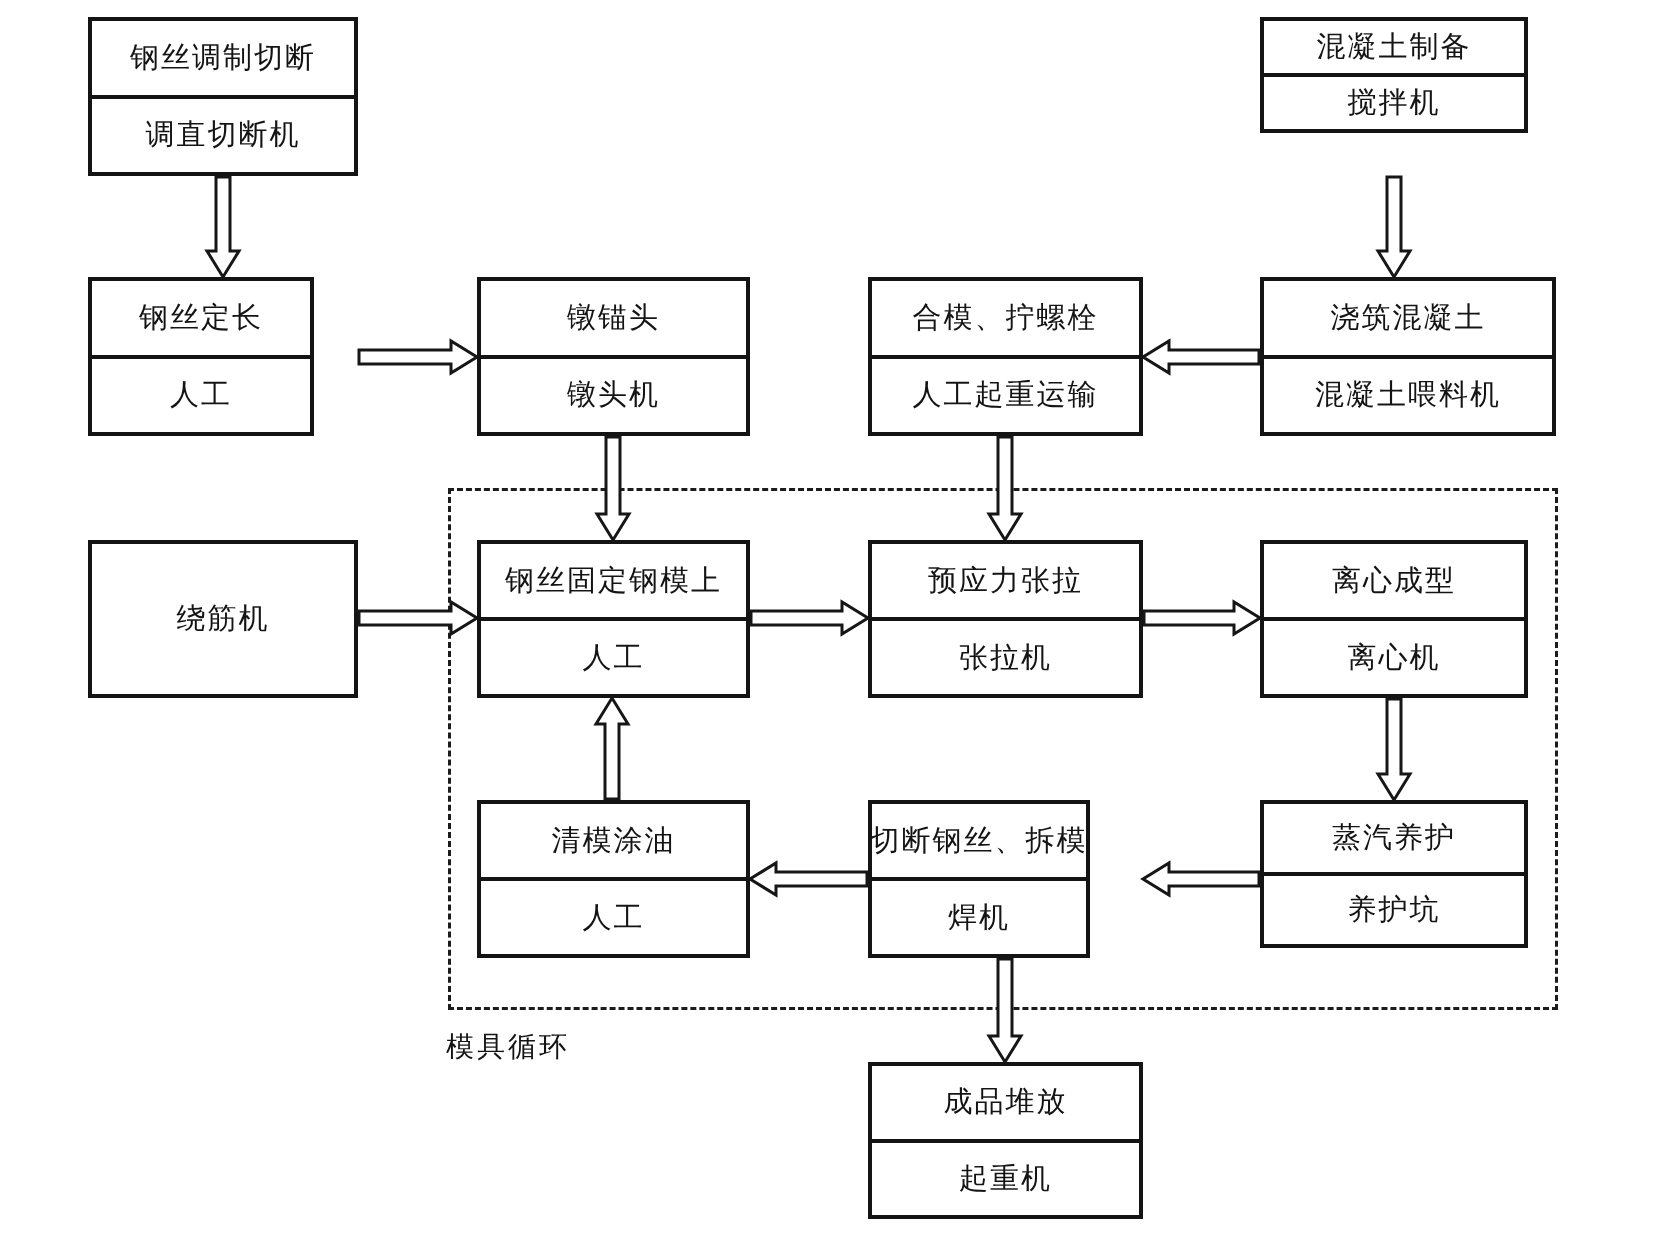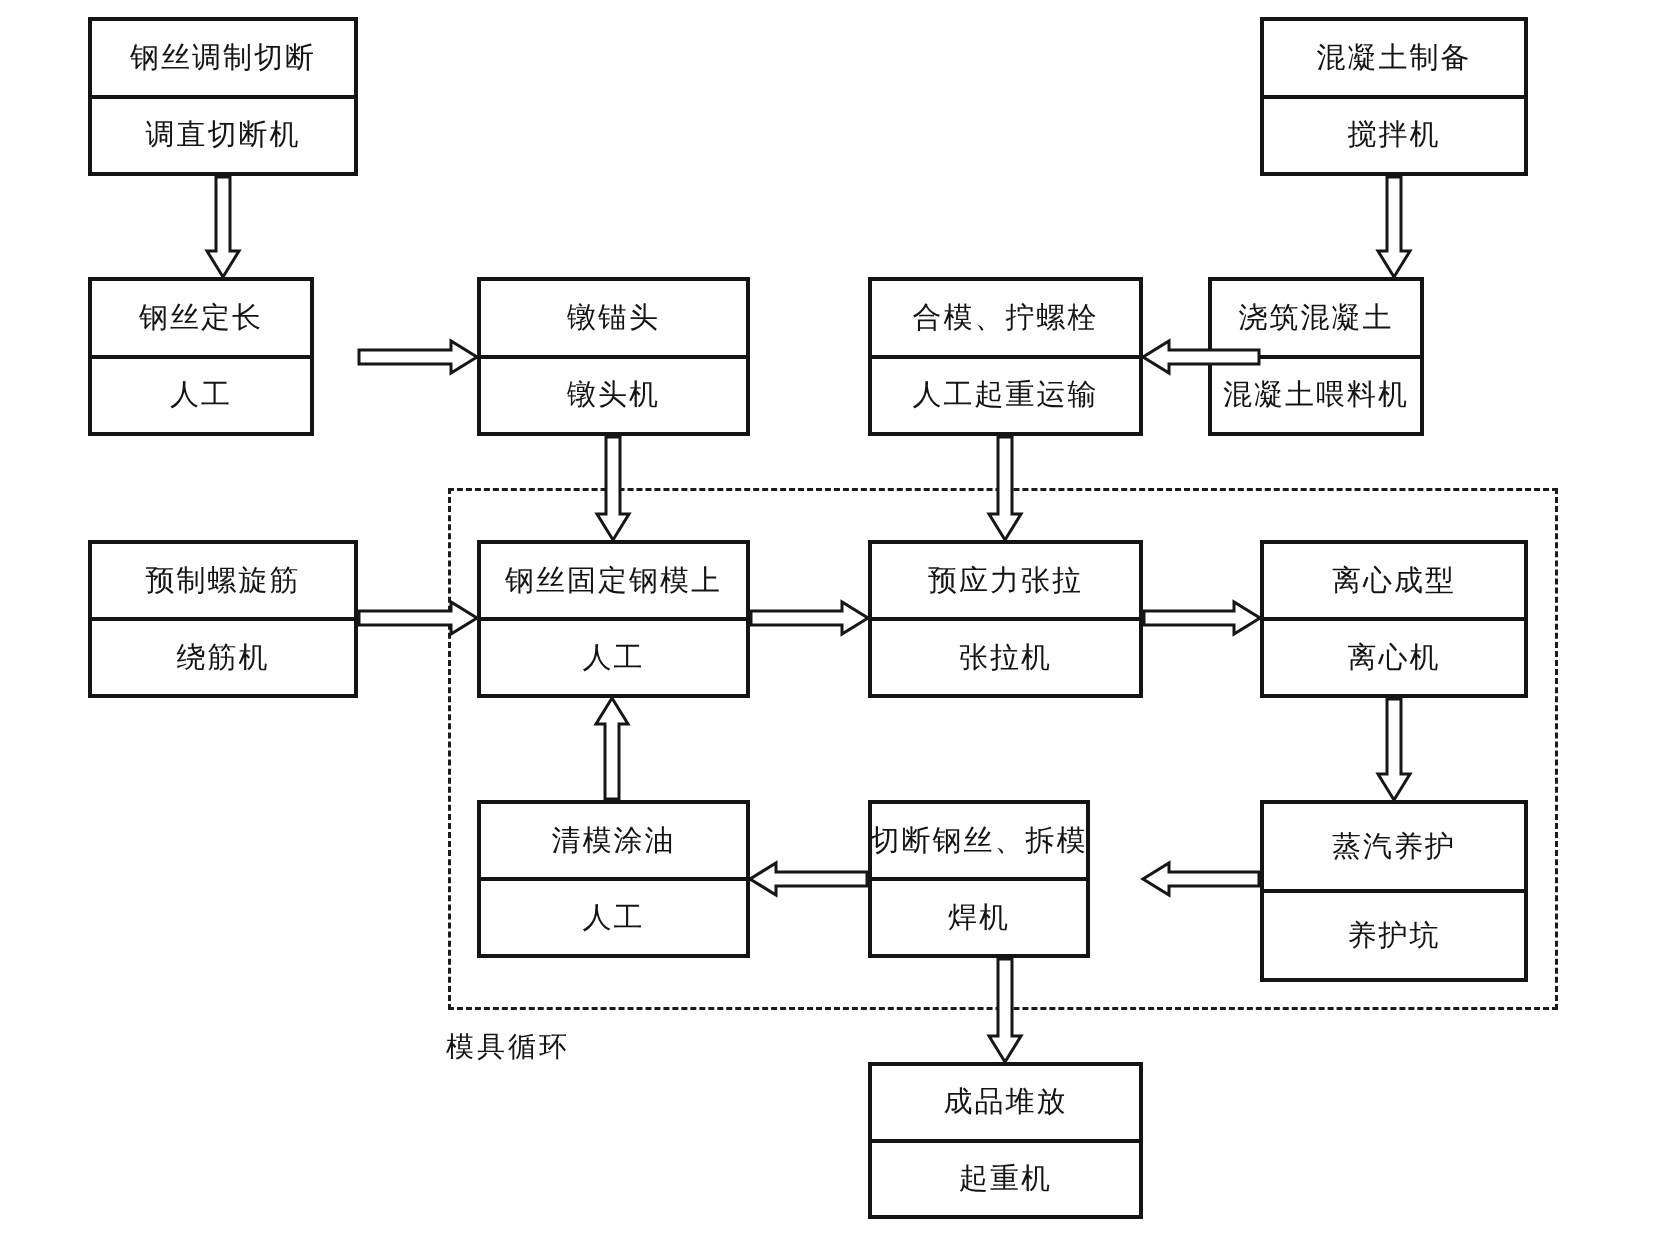--- a/index.html
+++ b/index.html
@@ -66,47 +66,46 @@
 <div id="stage">
 
   <div id="mold-cycle-region"></div>
   <div id="mold-cycle-label">模具循环</div>
 
   <div class="pbox" style="left:88px;top:17px;width:270px;height:159px">
     <div class="cell top">钢丝调制切断</div>
     <div class="cell">调直切断机</div>
   </div>
 
-  <div class="pbox" style="left:1260px;top:17px;width:268px;height:159px">
+  <div class="pbox" style="left:1260px;top:17px;width:268px;height:116px">
     <div class="cell top">混凝土制备</div>
     <div class="cell">搅拌机</div>
   </div>
 
   <div class="pbox" style="left:88px;top:277px;width:226px;height:159px">
     <div class="cell top">钢丝定长</div>
     <div class="cell">人工</div>
   </div>
 
   <div class="pbox" style="left:477px;top:277px;width:273px;height:159px">
     <div class="cell top">镦锚头</div>
     <div class="cell">镦头机</div>
   </div>
 
   <div class="pbox" style="left:868px;top:277px;width:275px;height:159px">
     <div class="cell top">合模、拧螺栓</div>
     <div class="cell">人工起重运输</div>
   </div>
 
-  <div class="pbox" style="left:1208px;top:277px;width:216px;height:159px">
+  <div class="pbox" style="left:1260px;top:277px;width:296px;height:159px">
     <div class="cell top">浇筑混凝土</div>
     <div class="cell">混凝土喂料机</div>
   </div>
 
   <div class="pbox" style="left:88px;top:540px;width:270px;height:158px">
-    <div class="cell top">预制螺旋筋</div>
     <div class="cell">绕筋机</div>
   </div>
 
   <div class="pbox" style="left:477px;top:540px;width:273px;height:158px">
     <div class="cell top">钢丝固定钢模上</div>
     <div class="cell">人工</div>
   </div>
 
   <div class="pbox" style="left:868px;top:540px;width:275px;height:158px">
     <div class="cell top">预应力张拉</div>
@@ -121,21 +120,21 @@
   <div class="pbox" style="left:477px;top:800px;width:273px;height:158px">
     <div class="cell top">清模涂油</div>
     <div class="cell">人工</div>
   </div>
 
   <div class="pbox" style="left:868px;top:800px;width:222px;height:158px">
     <div class="cell top">切断钢丝、拆模</div>
     <div class="cell">焊机</div>
   </div>
 
-  <div class="pbox" style="left:1260px;top:800px;width:268px;height:182px">
+  <div class="pbox" style="left:1260px;top:800px;width:268px;height:148px">
     <div class="cell top">蒸汽养护</div>
     <div class="cell">养护坑</div>
   </div>
 
   <div class="pbox" style="left:868px;top:1062px;width:275px;height:157px">
     <div class="cell top">成品堆放</div>
     <div class="cell">起重机</div>
   </div>
 
   <svg id="arrow-layer" viewBox="0 0 1660 1240" xmlns="http://www.w3.org/2000/svg">

